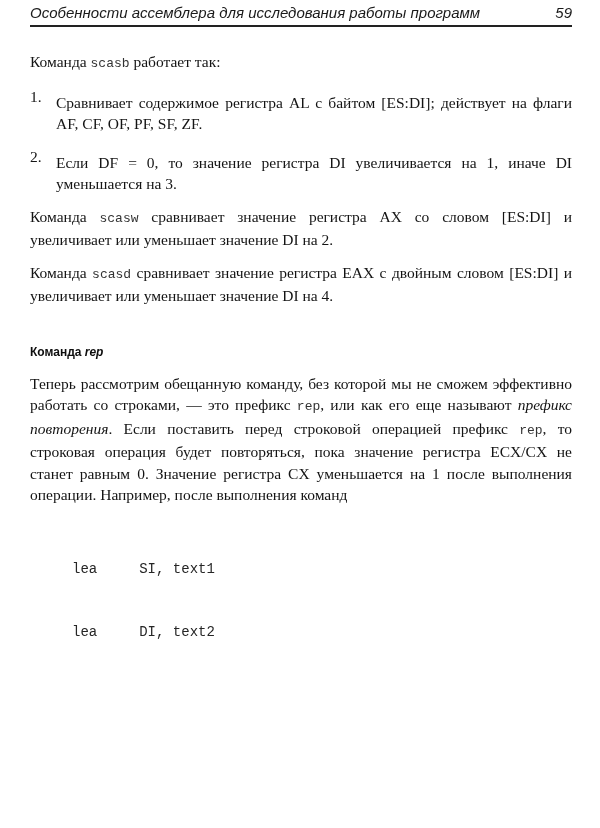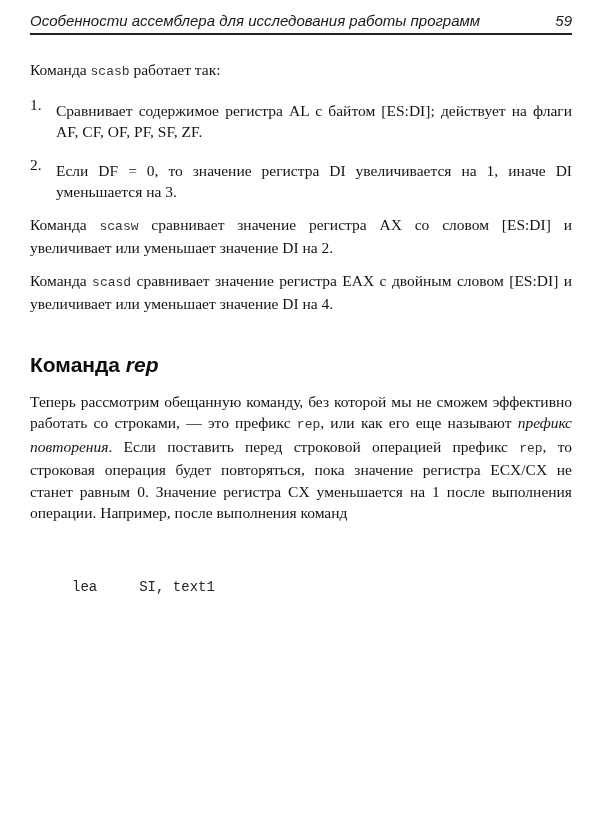--- a/index.html
+++ b/index.html
@@ -7,21 +7,21 @@
     padding: 0;
     background: #ffffff;
   }
   .page {
     position: relative;
     width: 600px;
     height: 640px;
     box-sizing: border-box;
     background: #ffffff;
     color: #141414;
-    padding: 12px 28px 0 30px;
+    padding: 4px 28px 0 30px;
     overflow: hidden;
     font-family: "Liberation Serif", serif;
   }
   
   .running-header {
     display: flex;
     justify-content: space-between;
     align-items: flex-end;
     font-family: "Liberation Sans", sans-serif;
     font-style: italic;
@@ -61,21 +61,21 @@
   }
   .num-item .num-text {
     flex: 1;
     text-align: justify;
     margin-top: 6px;
   }
   
   .section-heading {
     font-family: "Liberation Sans", sans-serif;
     font-weight: bold;
-    font-size: 21px;
+    font-size: 12px;
     margin: 38px 0 14px 0;
     color: #0e0e0e;
   }
   .section-heading .hd-it { font-style: italic; }
   
   .code-block {
     font-family: "Liberation Mono", "DejaVu Sans Mono", monospace;
     font-size: 14px;
     line-height: 21px;
     white-space: pre;

